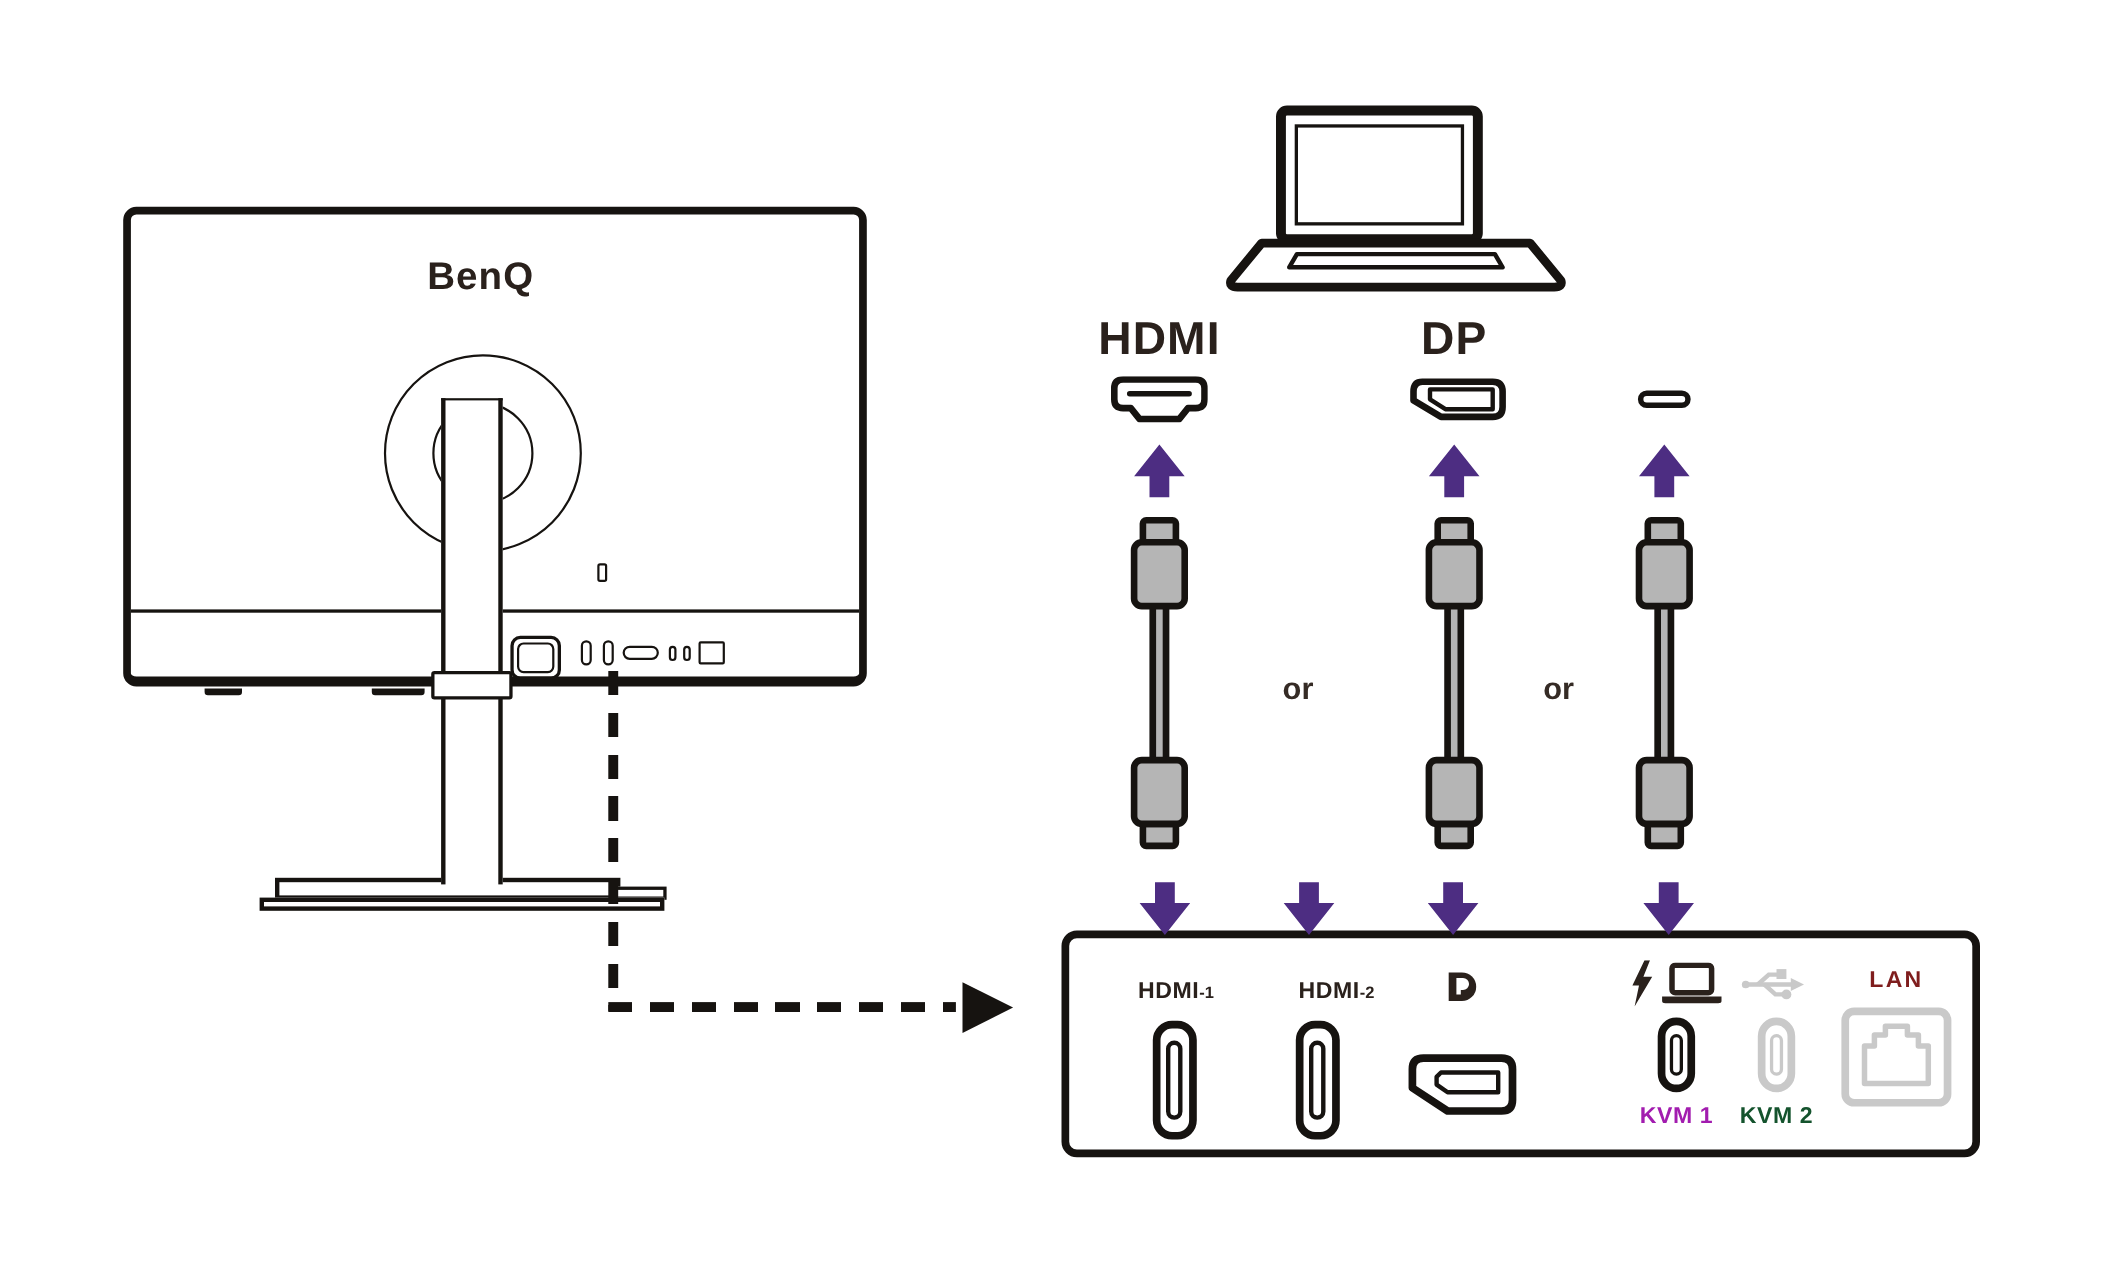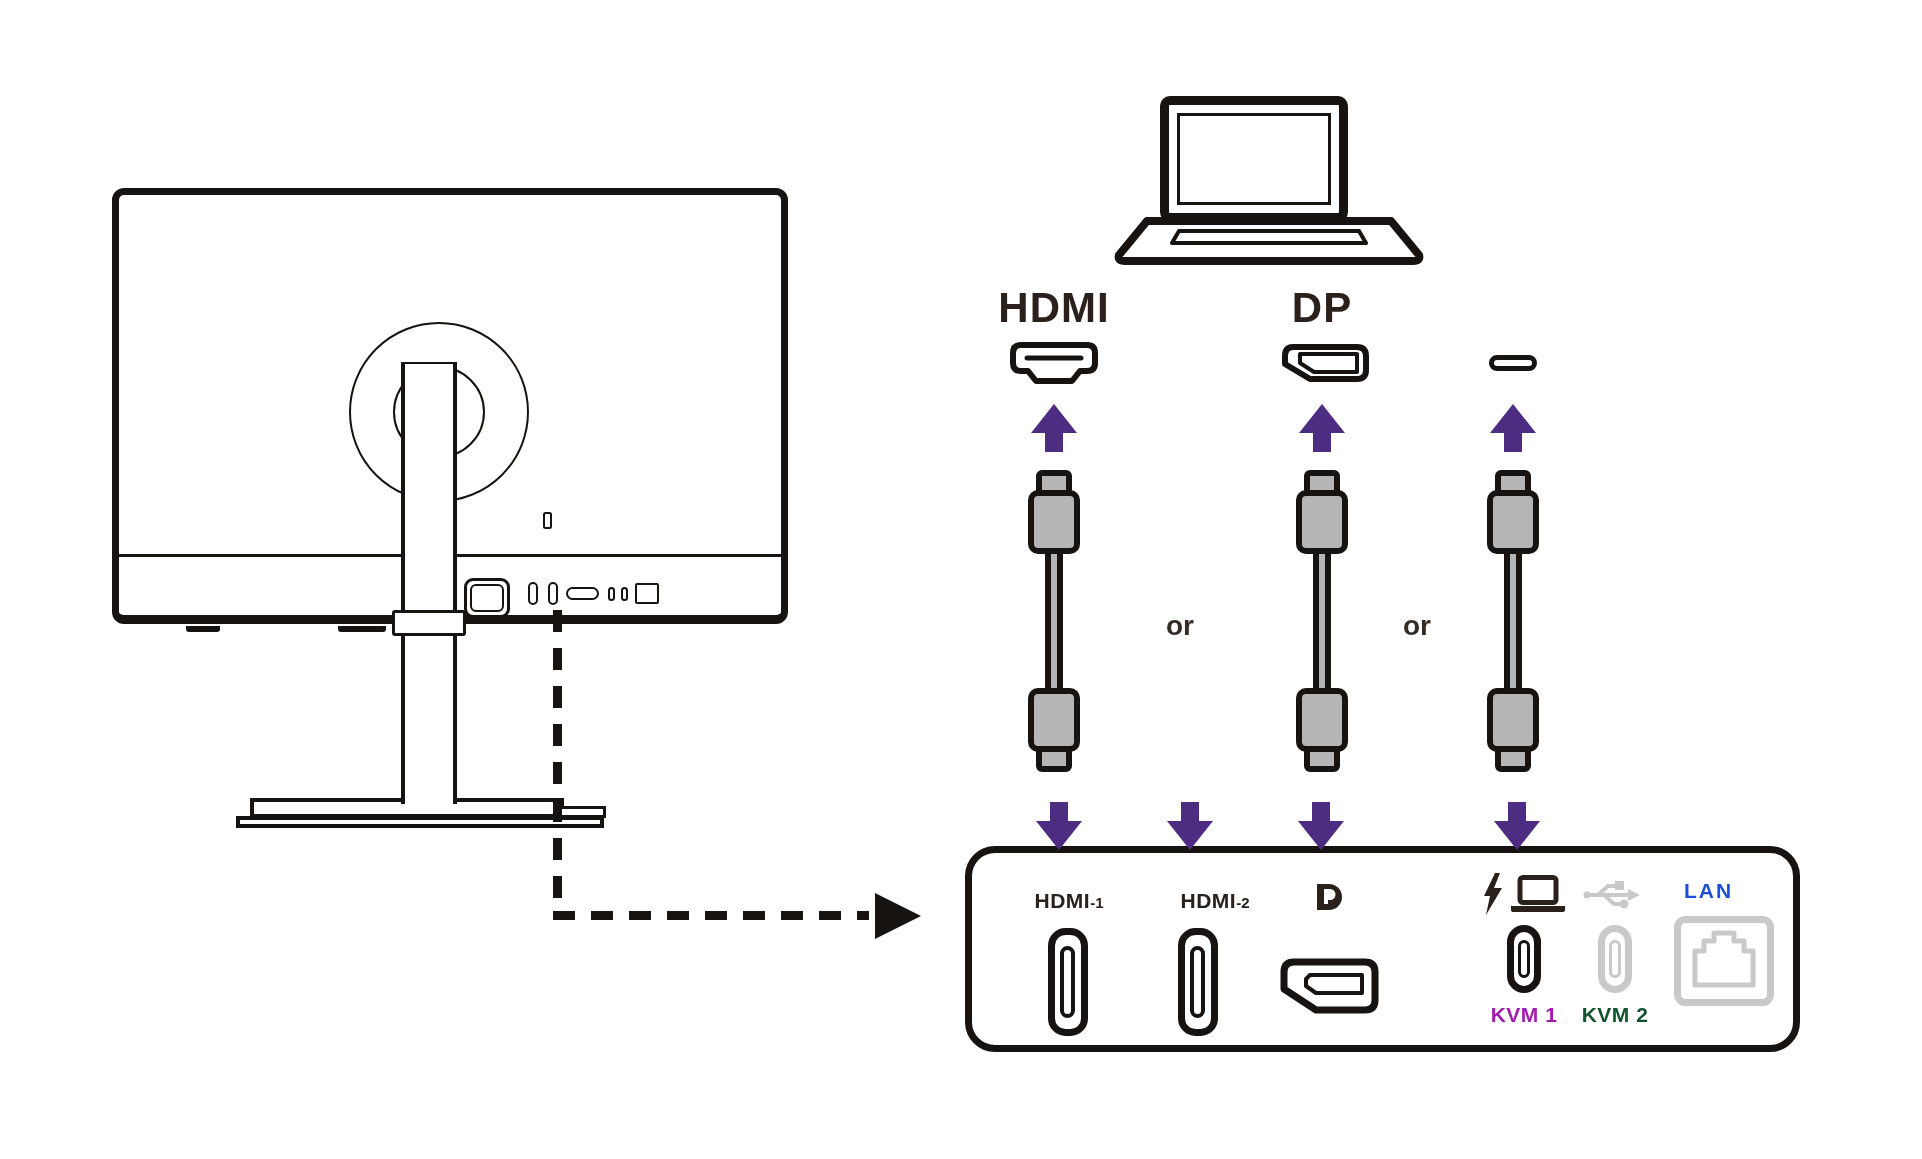--- a/index.html
+++ b/index.html
@@ -58,40 +58,41 @@
   .parrow{width:48px;height:52px;z-index:6;}
 
   
   .cable{width:56px;display:flex;flex-direction:column;align-items:center;z-index:2;}
   .cable .tip-top{width:24px;height:14px;background:#b5b5b5;border:6px solid #161310;border-radius:6px 6px 0 0;margin-bottom:-6px;}
   .cable .tip-bottom{width:24px;height:14px;background:#b5b5b5;border:6px solid #161310;border-radius:0 0 6px 6px;margin-top:-6px;}
   .cable .body{width:40px;height:52px;background:#b5b5b5;border:6px solid #161310;border-radius:10px;z-index:1;}
   .cable .wire{width:6px;height:146px;background:#b5b5b5;border-left:6px solid #161310;border-right:6px solid #161310;margin:-6px 0;}
 
   
-  .rear-panel{left:965px;top:846px;width:821px;height:192px;background:#fff;border:7px solid #161310;border-radius:30px;z-index:2;}
+  .rear-panel{left:965px;top:846px;width:821px;height:192px;background:#fff;border:7px solid #161310;border-radius:14px;z-index:2;}
   .pp-label{top:36px;width:110px;text-align:center;white-space:nowrap;z-index:1;}
   .pp-label .brand{font-size:21px;font-weight:700;letter-spacing:0.5px;color:#2a211c;}
   .pp-label .suffix{font-size:15px;font-weight:600;color:#2a211c;}
   .kvm-label{top:150px;width:84px;text-align:center;font-size:21px;font-weight:700;letter-spacing:0.5px;}
   .kvm1{color:#a21caf;}
   .gray-text{color:#14532d;}
-  .lan-label{left:712px;top:26px;width:80px;text-align:left;font-size:21px;font-weight:700;letter-spacing:2px;color:#1d4ed8;}
+  .lan-label{left:712px;top:26px;width:80px;text-align:center;font-size:21px;font-weight:700;letter-spacing:2px;color:#7f1d1d;}
   .usbc-port{width:20px;height:54px;border:7px solid #161310;border-radius:17px;background:#fff;}
   .usbc-port .slot{position:absolute;left:50%;top:50%;transform:translate(-50%,-50%);
     width:6px;height:32px;border:3px solid #161310;border-radius:6px;}
   .usbc-port.gray{border-color:#c9c9c9;}
   .usbc-port.gray .slot{border-color:#c9c9c9;}
 </style>
 </head>
 <body>
 
 <div id="stage">
 
   <div class="abs monitor-shell"></div>
+  <div class="abs benq-logo">BenQ</div>
   <div class="abs circle-outer"></div>
   <div class="abs circle-inner"></div>
   <div class="abs chin-line"></div>
   <div class="abs led-tick"></div>
 
   <div class="abs power-inlet">
     <div class="abs power-inlet-inner"></div>
   </div>
 
   <div class="abs mport oval" style="left:528px;top:582px;"></div>

